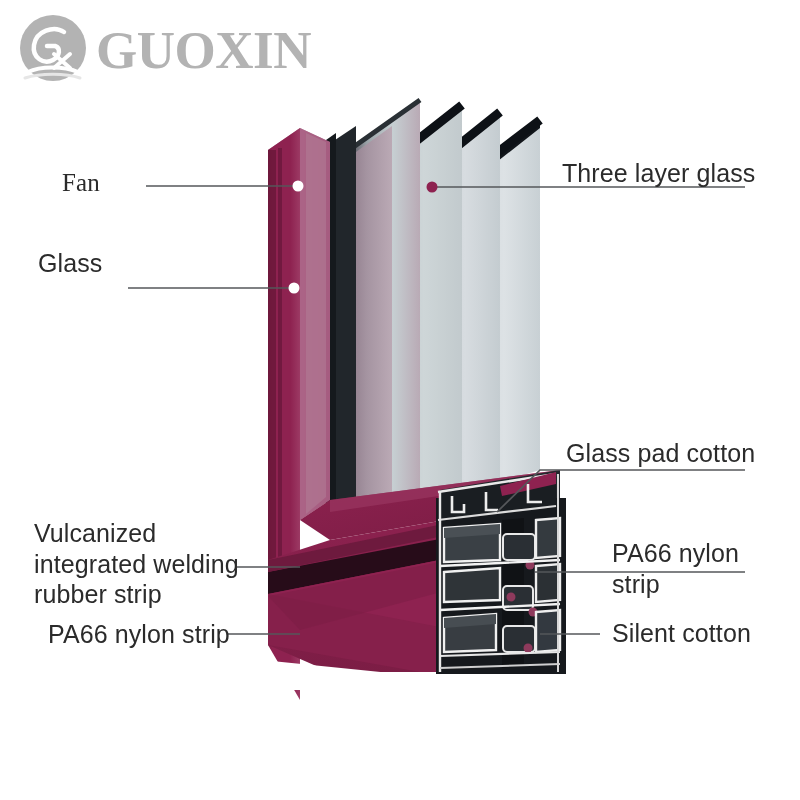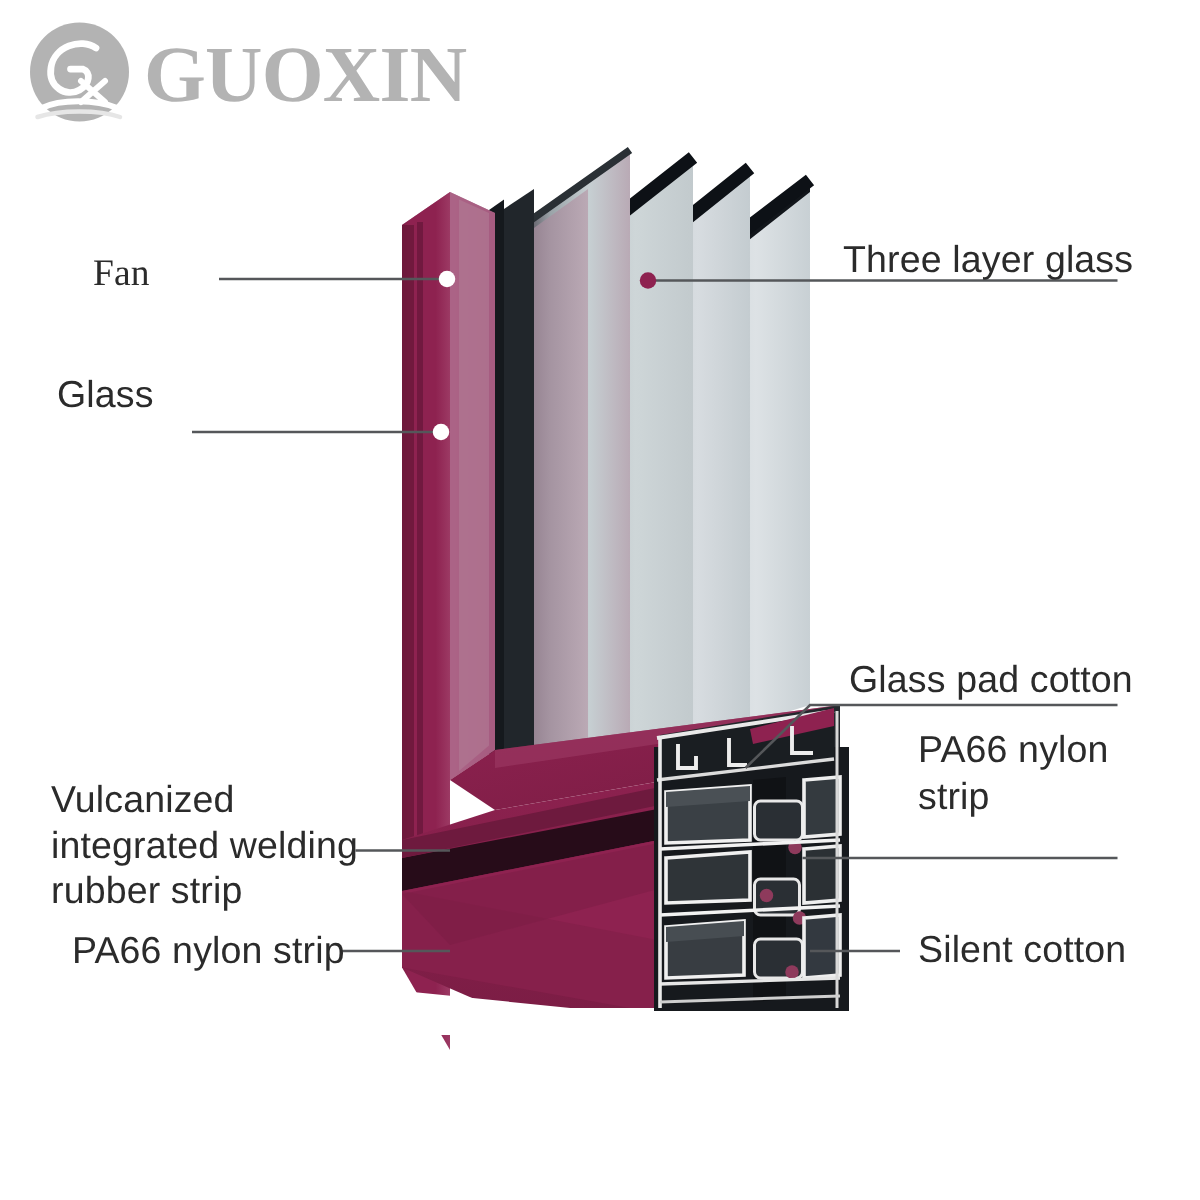--- a/index.html
+++ b/index.html
@@ -242,21 +242,21 @@
   </svg>
 
   <div class="label" style="left:62px; top:168px;font-family:Liberation Serif, serif;">Fan</div>
 
   <div class="label" style="left:38px; top:248px;">Glass</div>
 
   <div class="label" style="left:566px; top:438px;">Glass pad cotton</div>
 
   <div class="label" style="left:562px; top:158px;">Three layer glass</div>
 
-  <div class="label multi" style="left:612px; top:485px;">PA66 nylon
+  <div class="label multi" style="left:612px; top:538px;">PA66 nylon
 strip</div>
 
   <div class="label multi" style="left:34px; top:518px;">Vulcanized
 integrated welding
 rubber strip</div>
 
   <div class="label" style="left:612px; top:618px;">Silent cotton</div>
 
   <div class="label" style="left:48px; top:619px;">PA66 nylon strip</div>
 

